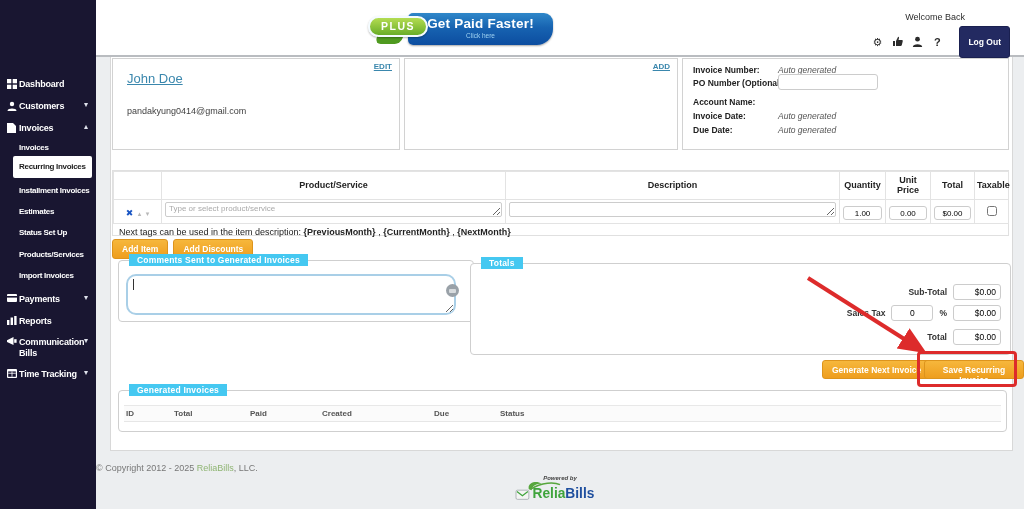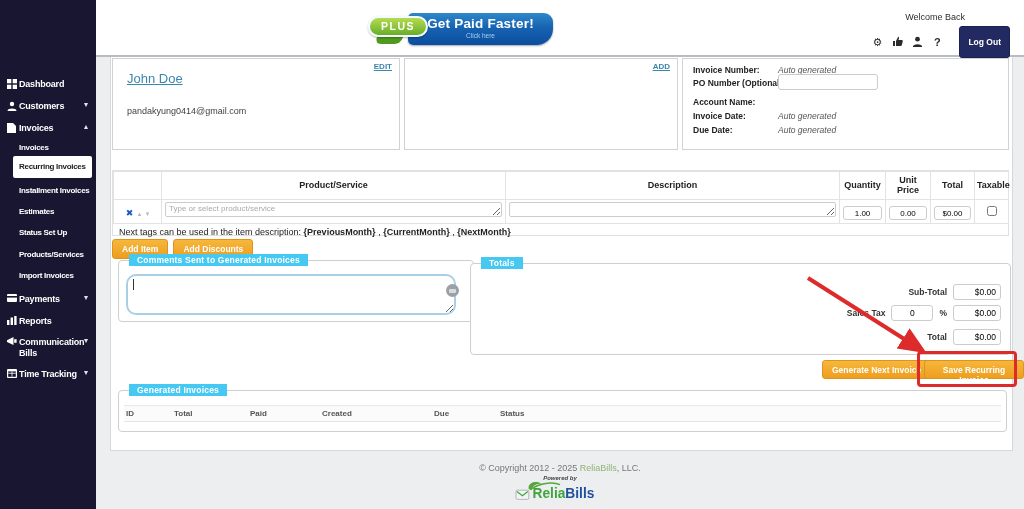--- a/index.html
+++ b/index.html
@@ -73,21 +73,21 @@
 
   .btn-generate { position:absolute; left:822px; top:360px; height:19px; }
   .btn-save { position:absolute; left:924px; top:360px; height:19px; }
   .red-rect { position:absolute; left:917px; top:351px; width:100px; height:36px; border:3px solid #dd2b2b; border-radius:4px; pointer-events:none; z-index:6; }
   .arrow-svg { position:absolute; left:770px; top:265px; width:170px; height:95px; pointer-events:none; z-index:6; }
 
   .gen-fs { left:118px; top:390px; width:889px; height:42px; }
   .gen-head { position:absolute; left:5px; right:5px; top:14px; height:17px; background:#fbfbfb; border-top:1px solid #e8e8e8; border-bottom:1px solid #e6e6e6; }
   .gen-head span { position:absolute; top:3px; font-size:8px; color:#555; font-weight:600; }
 
-  .copyright { position:absolute; left:96px; width:928px; top:463px; text-align:center; font-size:9px; color:#777; }
+  .copyright { position:absolute; left:96px; width:928px; top:463px; font-size:9px; color:#777; }
   .copyright .brand { color:#8fb573; cursor:pointer; }
   .powered { position:absolute; left:497px; top:475px; width:126px; text-align:center; }
   .powered-label { font-size:6px; font-style:italic; font-weight:700; color:#444; }
 </style>
 </head>
 <body>
 
 <div id="app">
 
   <aside class="sidebar">

